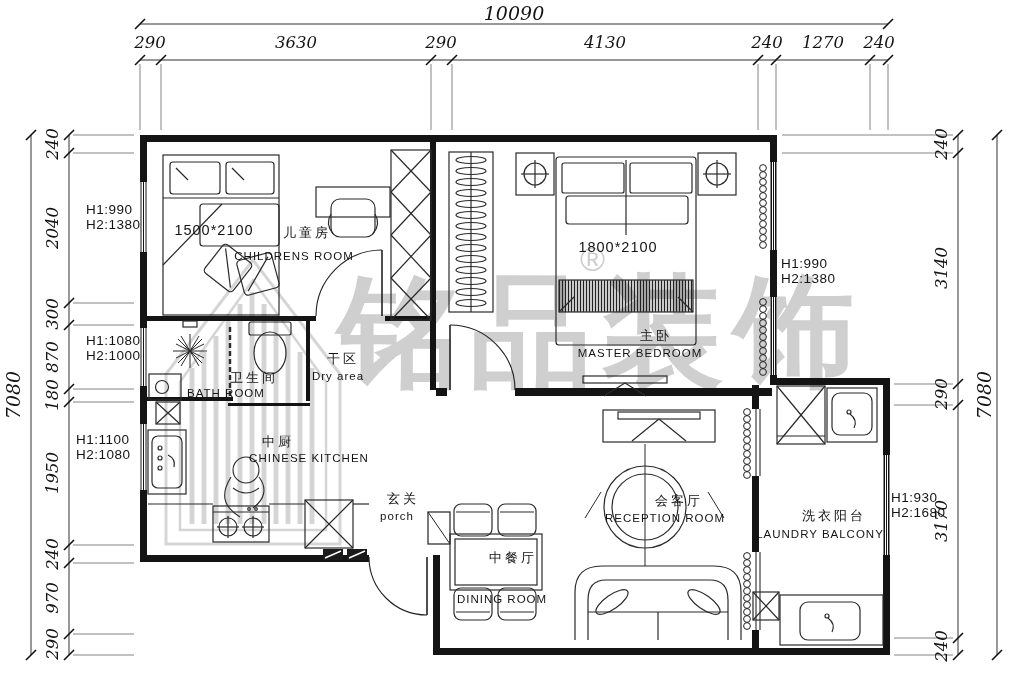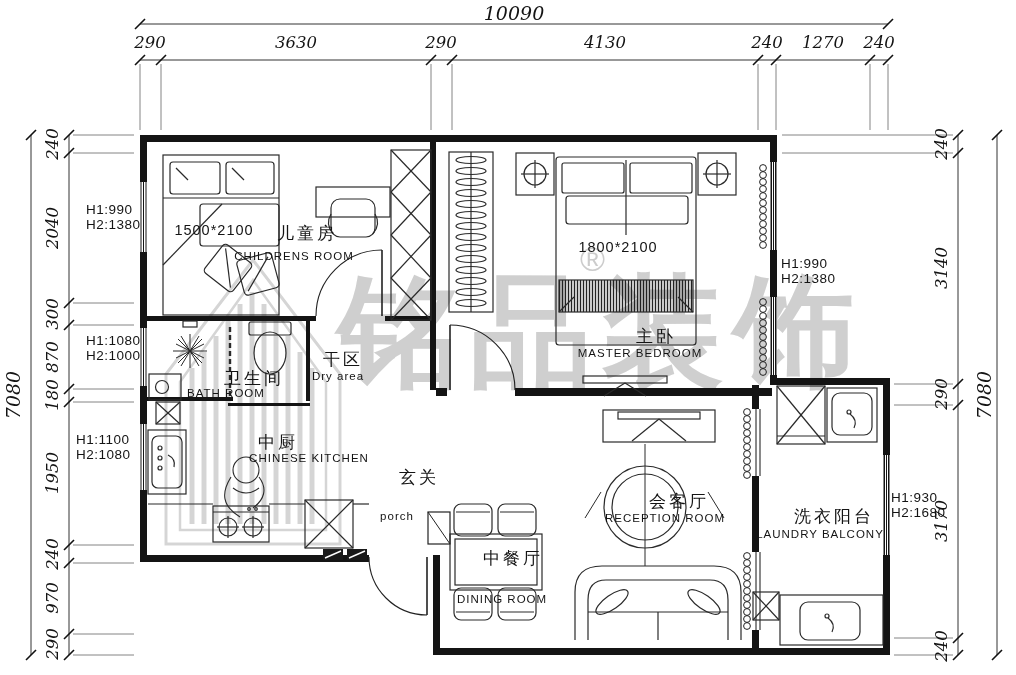--- a/index.html
+++ b/index.html
@@ -12,21 +12,21 @@
   .wm-reg{left:580px;top:240px;font-size:34px;opacity:.9;}
   #wm-house{position:absolute;left:158px;top:252px;z-index:0;pointer-events:none;opacity:.8;}
   
   #plan{position:absolute;left:0;top:0;z-index:1;}
   
   .lbl{position:absolute;z-index:2;color:#141414;white-space:nowrap;}
   .ctr{transform:translate(-50%,-50%);}
   .vrt{transform:translate(-50%,-50%) rotate(-90deg);}
   .dim{font-family:"DejaVu Serif",serif;font-style:italic;font-size:16.5px;}
   .dim.big{font-size:19px;}
-  .zh{font-size:17px;letter-spacing:3px;}
+  .zh{font-size:13px;letter-spacing:3px;}
   .en{font-size:11.5px;letter-spacing:1px;}
   .bednote{font-size:14.5px;letter-spacing:1px;}
   .note{font-size:13.5px;line-height:15px;letter-spacing:0.5px;}
 </style>
 </head>
 <body>
 
 <div id="page">
 
   <svg id="wm-house" width="190" height="300" viewBox="0 0 190 300">
@@ -569,21 +569,21 @@
   <div class="lbl bednote ctr" style="left:214px;top:230px;">1500*2100</div>
   <div class="lbl zh ctr" style="left:656px;top:336px;">主卧</div>
   <div class="lbl en ctr" style="left:640px;top:353px;">MASTER BEDROOM</div>
   <div class="lbl bednote ctr" style="left:618px;top:247px;">1800*2100</div>
   <div class="lbl zh ctr" style="left:236px;top:378px;padding-left:36px;">卫生间</div>
   <div class="lbl en ctr" style="left:226px;top:393px;">BATH ROOM</div>
   <div class="lbl zh ctr" style="left:343px;top:359px;">干区</div>
   <div class="lbl en ctr" style="left:338px;top:376px;">Dry area</div>
   <div class="lbl zh ctr" style="left:278px;top:442px;">中厨</div>
   <div class="lbl en ctr" style="left:269px;top:458px;margin-left:40px;">CHINESE KITCHEN</div>
-  <div class="lbl zh ctr" style="left:403px;top:477px;margin-left:16px;">玄关</div>
+  <div class="lbl zh ctr" style="left:403px;top:499px;">玄关</div>
   <div class="lbl en ctr" style="left:397px;top:516px;">porch</div>
   <div class="lbl zh ctr" style="left:513px;top:558px;">中餐厅</div>
   <div class="lbl en ctr" style="left:502px;top:575px;margin-top:24px;">DINING ROOM</div>
   <div class="lbl zh ctr" style="left:675px;top:501px;padding-left:8px;">会客厅</div>
   <div class="lbl en ctr" style="left:665px;top:518px;">RECEPTION ROOM</div>
   <div class="lbl zh ctr" style="left:834px;top:516px;">洗衣阳台</div>
   <div class="lbl en ctr" style="left:820px;top:534px;">LAUNDRY BALCONY</div>
 </div>
 
 </body></html>

